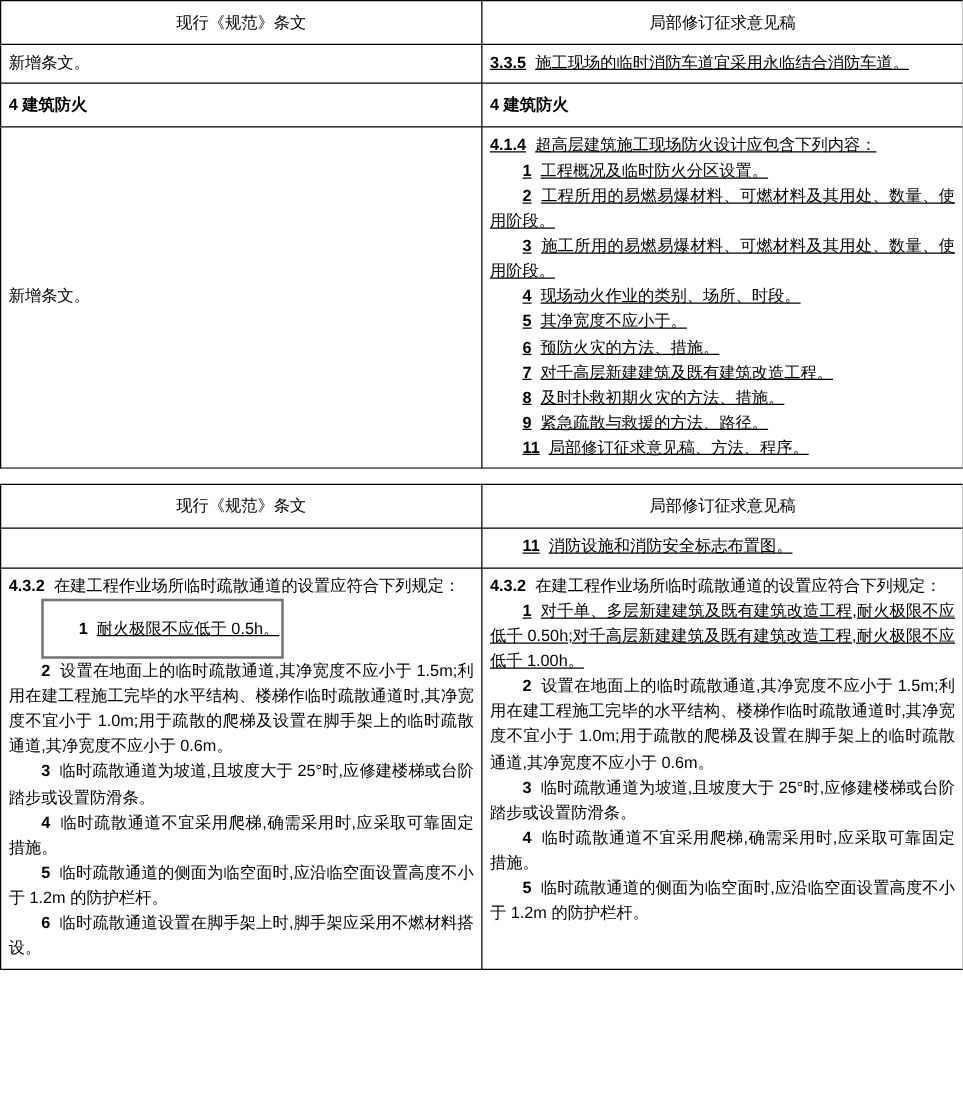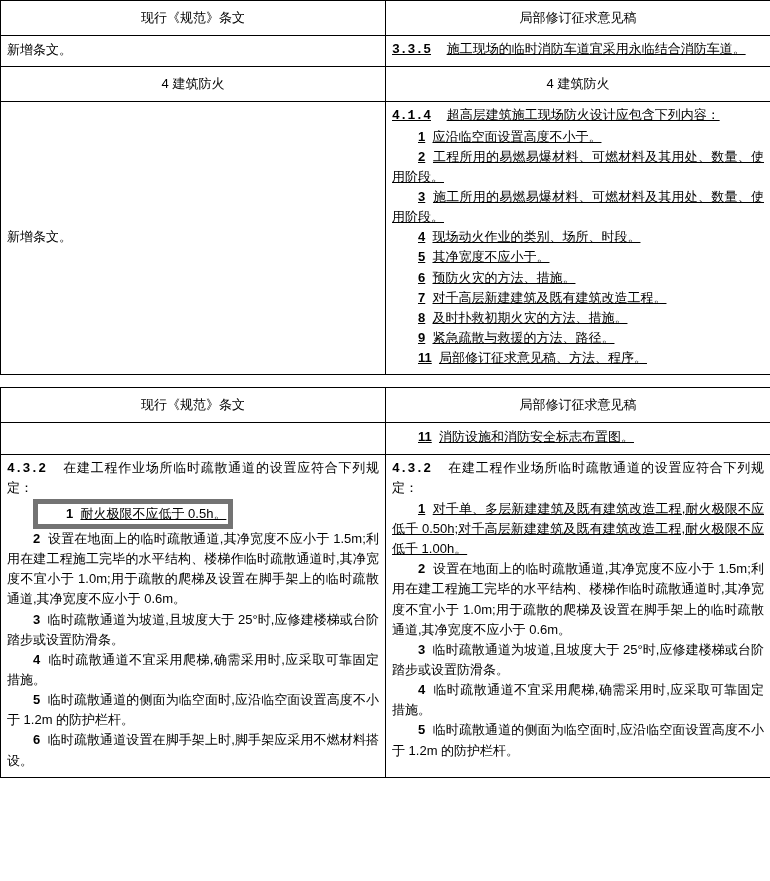--- a/index.html
+++ b/index.html
@@ -34,41 +34,40 @@
   col.right-col { width: 385px; }
 
   .hdr-cell {
     text-align: center;
     font-size: 13.5px;
     padding-top: 7px !important;
     padding-bottom: 7px !important;
     vertical-align: middle !important;
   }
   .sec-cell {
-    text-align: center;
-    font-weight: normal;
+    text-align: left;
+    font-weight: bold;
     font-size: 14px;
     padding-top: 7px !important;
     padding-bottom: 7px !important;
     vertical-align: middle !important;
   }
   .mid-cell {
     vertical-align: middle !important;
     border-radius: 11px;
   }
   .u {
     text-decoration: underline;
   }
   .b {
     font-weight: bold;
   }
   p.hang {
     margin: 0;
     text-align: justify;
-    font-family: Liberation Mono, monospace;
   }
   .list-line {
     margin: 0;
     text-indent: 2em;
     text-align: justify;
   }
   .list-line-underline {
     margin: 0;
     text-indent: 2em;
     text-align: justify;
@@ -76,22 +75,22 @@
   .gap {
     height: 12px;
     background: #ffffff;
   }
   .clause-body {
     font-size: 12.6px;
     line-height: 1.62;
   }
   .boxed-underline {
     display: inline-block;
-    border: 5px solid #737373;
-    padding: 0 2px;
+    border: 2px solid #737373;
+    padding: 12px 2px;
   }
 </style>
 </head>
 <body>
 
 <div class="page">
 
   <table class="doc-table">
     <colgroup>
         <col class="left-col">
@@ -109,21 +108,21 @@
         </td>
       </tr>
       <tr>
         <td class="sec-cell">4  建筑防火</td>
         <td class="sec-cell">4  建筑防火</td>
       </tr>
       <tr>
         <td class="mid-cell">新增条文。</td>
         <td class="clause-body">
           <p class="hang"><span class="u b">4.1.4</span>&nbsp;&nbsp;<span class="u">超高层建筑施工现场防火设计应包含下列内容：</span></p>
-          <p class="list-line-underline"><span class="u b">1</span>&nbsp;&nbsp;<span class="u">应沿临空面设置高度不小于。</span></p>
+          <p class="list-line-underline"><span class="u b">1</span>&nbsp;&nbsp;<span class="u">工程概况及临时防火分区设置。</span></p>
           <p class="list-line-underline"><span class="u b">2</span>&nbsp;&nbsp;<span class="u">工程所用的易燃易爆材料、可燃材料及其用处、数量、使用阶段。</span></p>
           <p class="list-line-underline"><span class="u b">3</span>&nbsp;&nbsp;<span class="u">施工所用的易燃易爆材料、可燃材料及其用处、数量、使用阶段。</span></p>
           <p class="list-line-underline"><span class="u b">4</span>&nbsp;&nbsp;<span class="u">现场动火作业的类别、场所、时段。</span></p>
           <p class="list-line-underline"><span class="u b">5</span>&nbsp;&nbsp;<span class="u">其净宽度不应小于。</span></p>
           <p class="list-line-underline"><span class="u b">6</span>&nbsp;&nbsp;<span class="u">预防火灾的方法、措施。</span></p>
           <p class="list-line-underline"><span class="u b">7</span>&nbsp;&nbsp;<span class="u">对千高层新建建筑及既有建筑改造工程。</span></p>
           <p class="list-line-underline"><span class="u b">8</span>&nbsp;&nbsp;<span class="u">及时扑救初期火灾的方法、措施。</span></p>
           <p class="list-line-underline"><span class="u b">9</span>&nbsp;&nbsp;<span class="u">紧急疏散与救援的方法、路径。</span></p>
           <p class="list-line-underline"><span class="u b">11</span>&nbsp;&nbsp;<span class="u">局部修订征求意见稿、方法、程序。</span></p>
         </td>

